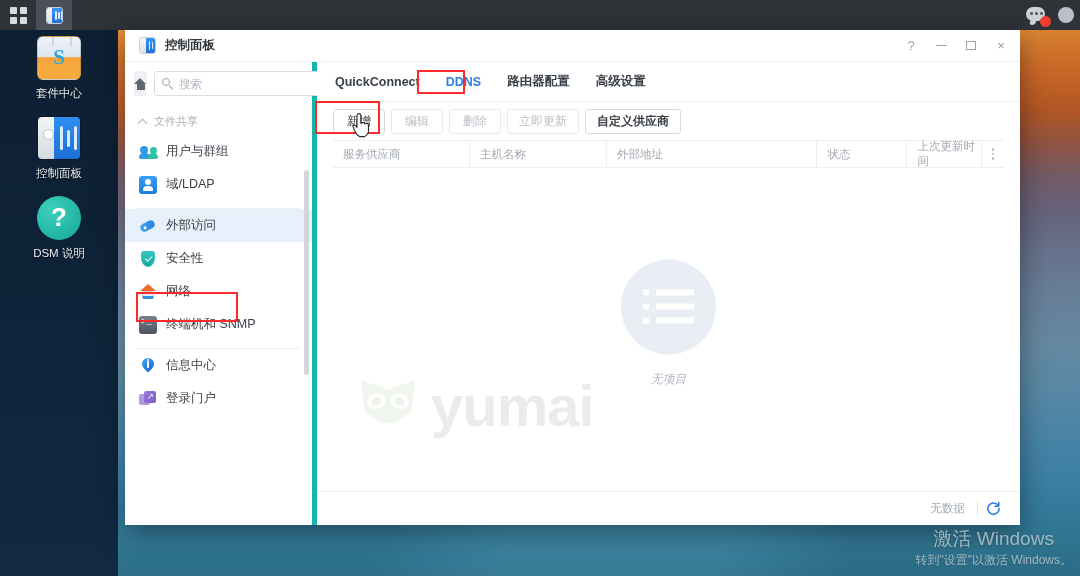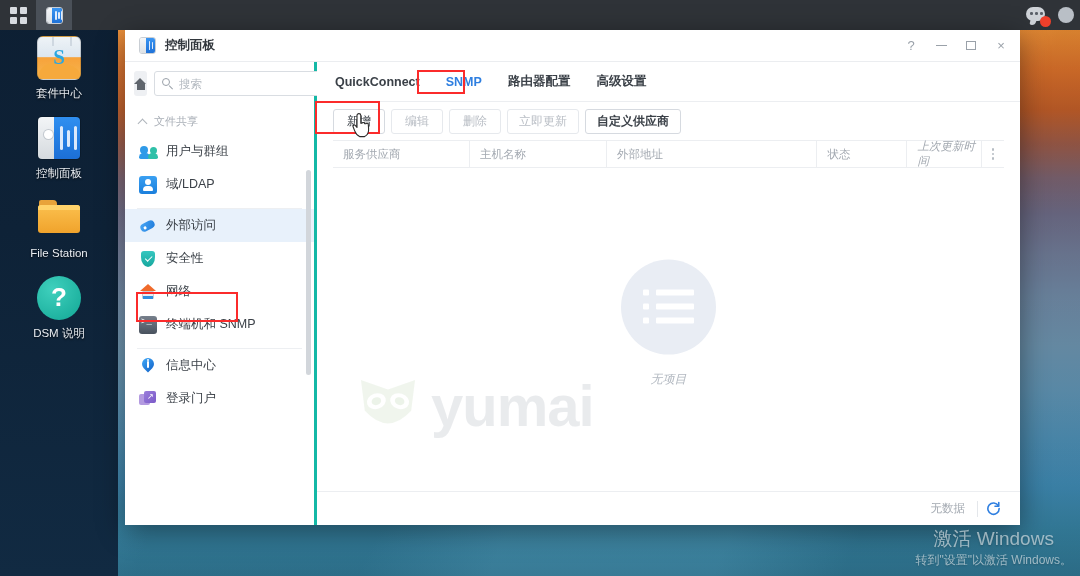--- a/index.html
+++ b/index.html
@@ -123,21 +123,21 @@
   }
   .wc-min i { display:block; width:11px; height:1px; background:#9aa1a9; }
   .wc-max i { display:block; width:10px; height:9px; border:1px solid #9aa1a9; }
 
   
   #win-body { flex: 1 1 auto; display: flex; min-height: 0; }
 
   
   #sidebar {
     width: 192px; flex: 0 0 192px;
-    background: #fff; border-right: 3px solid #14b8a6;
+    background: #fff; border-right: 5px solid #14b8a6;
     display: flex; flex-direction: column; min-height: 0;
     position: relative;
   }
   #side-top { padding: 9px 8px 8px 9px; display: flex; align-items: center; gap: 7px; }
   #home-btn {
     width: 26px; height: 25px; border-radius: 3px; background: #eef0f3;
     display: flex; align-items: center; justify-content: center; cursor: pointer;
   }
   .home-glyph { width:13px; height:12px; position:relative; }
   .home-glyph .roof { position:absolute; left:0; top:0; width:0; height:0; border-left:6.5px solid transparent; border-right:6.5px solid transparent; border-bottom:6px solid #60666d; }
@@ -368,28 +368,20 @@
       <span class="l"></span>
       <span class="r">
           <i style="left:6px;top:9px;height:24px;"></i>
           <i style="left:13px;top:13px;height:17px;"></i>
           <i style="left:20px;top:9px;height:24px;"></i>
         </span>
     </span>
     <span class="dlabel">控制面板</span>
   </div>
 
-  <div class="desk-icon">
-    <span class="glyph ic-folder">
-      <span class="tab"></span>
-        <span class="body"></span>
-        <span class="lip"></span>
-    </span>
-    <span class="dlabel">File Station</span>
-  </div>
 
   <div class="desk-icon">
     <span class="glyph ic-help">
         <span>?</span>
       </span>
     <span class="dlabel">DSM 说明</span>
   </div>
 
 </div>
 
@@ -506,39 +498,39 @@
 
         <div id="side-sb-track"></div>
         <div id="side-sb-thumb"></div>
       </div>
     </div>
 
     <div id="content">
 
       <div id="tabs">
         <div class="tab">QuickConnect</div>
-        <div class="tab active">SNMP</div>
+        <div class="tab active">DDNS</div>
         <div class="tab">路由器配置</div>
         <div class="tab">高级设置</div>
       </div>
 
       <div id="toolbar">
         <div class="tbtn">新增</div>
         <div class="tbtn disabled">编辑</div>
         <div class="tbtn disabled">删除</div>
         <div class="tbtn disabled">立即更新</div>
         <div class="tbtn strong">自定义供应商</div>
       </div>
 
       <div id="table-head">
         <div class="th" style="width:148px;">服务供应商</div>
         <div class="th" style="width:148px;">主机名称</div>
         <div class="th" style="width:228px;">外部地址</div>
         <div class="th" style="width:97px;">状态</div>
-        <div class="th" style="flex:1 1 auto;font-style:italic;">上次更新时间</div>
+        <div class="th" style="flex:1 1 auto;">上次更新时间</div>
         <div id="th-menu">
           <span class="vdots">
               <i></i>
               <i></i>
               <i></i>
             </span>
         </div>
       </div>
 
       <div id="table-area">

